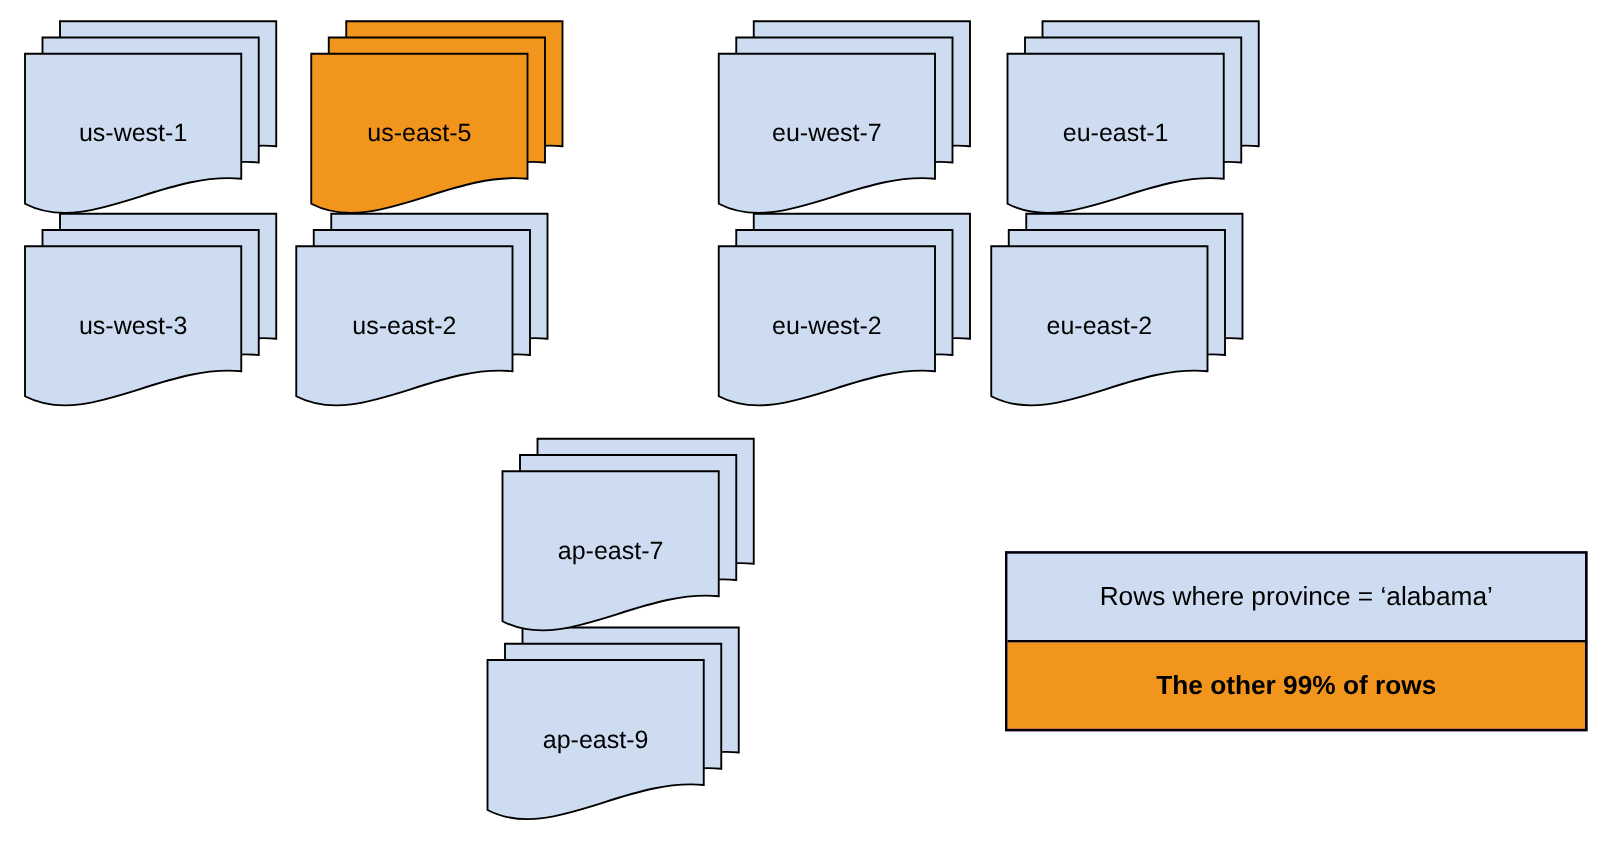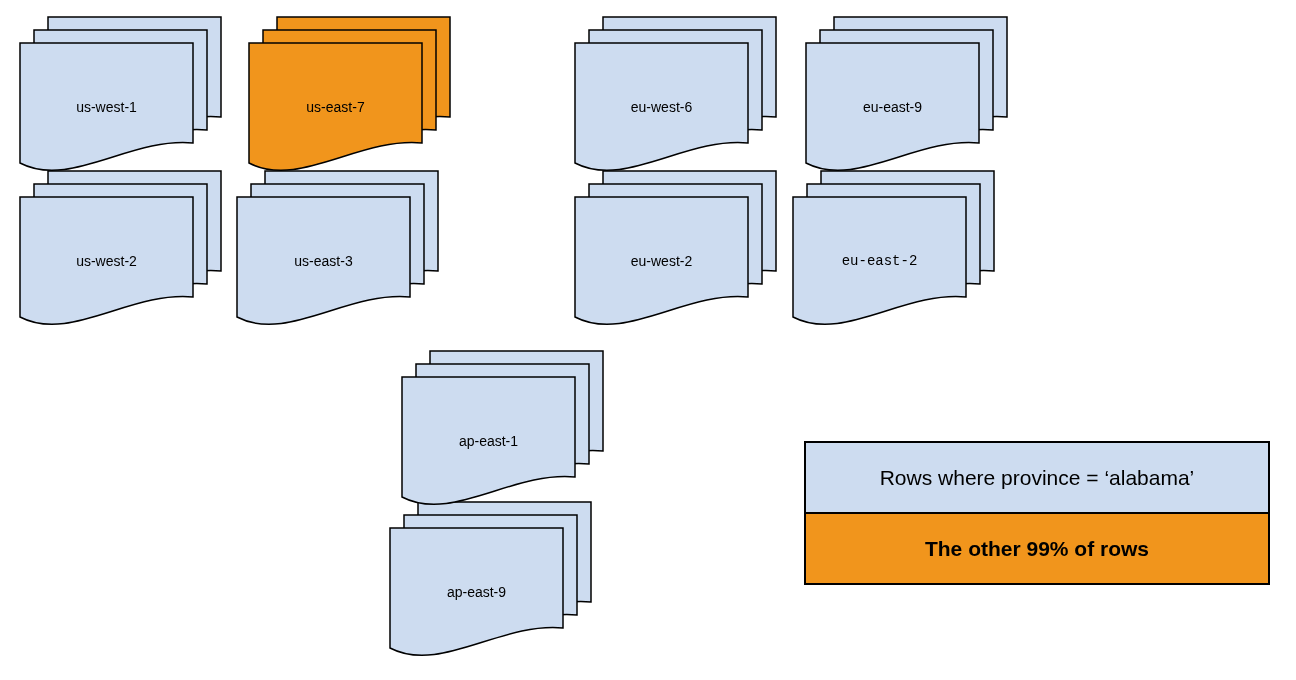--- a/index.html
+++ b/index.html
@@ -34,21 +34,21 @@
   }
   .stack-label {
     position: absolute;
     left: 2px;
     top: 28px;
     width: 173px;
     height: 128px;
     display: flex;
     align-items: center;
     justify-content: center;
-    font-size: 14px;
+    font-size: 20px;
     color: #000000;
     white-space: nowrap;
     pointer-events: none;
   }
   .legend {
     position: absolute;
     border: 2px solid #000000;
     background: #6d28d9;
     z-index: 1200;
   }
@@ -85,84 +85,84 @@
     </svg>
     <div class="stack-label">us-west-1</div>
   </div>
 
   <div class="stack" style="left: 247px; top: 15px; z-index: 957; --fill: #F1951C;">
     <svg class="doc-svg" width="206" height="160" viewBox="-2 -28 206 160">
       <path transform="translate(28,-26)" d="M0,0 L173,0 L173,100 C110,94 50,146 0,120 Z"></path>
       <path transform="translate(14,-13)" d="M0,0 L173,0 L173,100 C110,94 50,146 0,120 Z"></path>
       <path d="M0,0 L173,0 L173,100 C110,94 50,146 0,120 Z"></path>
     </svg>
-    <div class="stack-label">us-east-7</div>
+    <div class="stack-label">us-east-5</div>
   </div>
 
   <div class="stack" style="left: 573px; top: 15px; z-index: 957; --fill: #CDDCF0;">
     <svg class="doc-svg" width="206" height="160" viewBox="-2 -28 206 160">
       <path transform="translate(28,-26)" d="M0,0 L173,0 L173,100 C110,94 50,146 0,120 Z"></path>
       <path transform="translate(14,-13)" d="M0,0 L173,0 L173,100 C110,94 50,146 0,120 Z"></path>
       <path d="M0,0 L173,0 L173,100 C110,94 50,146 0,120 Z"></path>
     </svg>
-    <div class="stack-label">eu-west-6</div>
+    <div class="stack-label">eu-west-7</div>
   </div>
 
   <div class="stack" style="left: 804px; top: 15px; z-index: 957; --fill: #CDDCF0;">
     <svg class="doc-svg" width="206" height="160" viewBox="-2 -28 206 160">
       <path transform="translate(28,-26)" d="M0,0 L173,0 L173,100 C110,94 50,146 0,120 Z"></path>
       <path transform="translate(14,-13)" d="M0,0 L173,0 L173,100 C110,94 50,146 0,120 Z"></path>
       <path d="M0,0 L173,0 L173,100 C110,94 50,146 0,120 Z"></path>
     </svg>
-    <div class="stack-label">eu-east-9</div>
+    <div class="stack-label">eu-east-1</div>
   </div>
 
   <div class="stack" style="left: 18px; top: 169px; z-index: 803; --fill: #CDDCF0;">
     <svg class="doc-svg" width="206" height="160" viewBox="-2 -28 206 160">
       <path transform="translate(28,-26)" d="M0,0 L173,0 L173,100 C110,94 50,146 0,120 Z"></path>
       <path transform="translate(14,-13)" d="M0,0 L173,0 L173,100 C110,94 50,146 0,120 Z"></path>
       <path d="M0,0 L173,0 L173,100 C110,94 50,146 0,120 Z"></path>
     </svg>
-    <div class="stack-label">us-west-2</div>
+    <div class="stack-label">us-west-3</div>
   </div>
 
   <div class="stack" style="left: 235px; top: 169px; z-index: 803; --fill: #CDDCF0;">
     <svg class="doc-svg" width="206" height="160" viewBox="-2 -28 206 160">
       <path transform="translate(28,-26)" d="M0,0 L173,0 L173,100 C110,94 50,146 0,120 Z"></path>
       <path transform="translate(14,-13)" d="M0,0 L173,0 L173,100 C110,94 50,146 0,120 Z"></path>
       <path d="M0,0 L173,0 L173,100 C110,94 50,146 0,120 Z"></path>
     </svg>
-    <div class="stack-label">us-east-3</div>
+    <div class="stack-label">us-east-2</div>
   </div>
 
   <div class="stack" style="left: 573px; top: 169px; z-index: 803; text-align: center; --fill: #CDDCF0;">
     <svg class="doc-svg" width="206" height="160" viewBox="-2 -28 206 160">
       <path transform="translate(28,-26)" d="M0,0 L173,0 L173,100 C110,94 50,146 0,120 Z"></path>
       <path transform="translate(14,-13)" d="M0,0 L173,0 L173,100 C110,94 50,146 0,120 Z"></path>
       <path d="M0,0 L173,0 L173,100 C110,94 50,146 0,120 Z"></path>
     </svg>
     <div class="stack-label">eu-west-2</div>
   </div>
 
-  <div class="stack" style="left: 791px; top: 169px; z-index: 803; font-family: Liberation Mono, monospace; --fill: #CDDCF0;">
+  <div class="stack" style="left: 791px; top: 169px; z-index: 803; --fill: #CDDCF0;">
     <svg class="doc-svg" width="206" height="160" viewBox="-2 -28 206 160">
       <path transform="translate(28,-26)" d="M0,0 L173,0 L173,100 C110,94 50,146 0,120 Z"></path>
       <path transform="translate(14,-13)" d="M0,0 L173,0 L173,100 C110,94 50,146 0,120 Z"></path>
       <path d="M0,0 L173,0 L173,100 C110,94 50,146 0,120 Z"></path>
     </svg>
     <div class="stack-label">eu-east-2</div>
   </div>
 
   <div class="stack" style="left: 400px; top: 349px; z-index: 623; --fill: #CDDCF0;">
     <svg class="doc-svg" width="206" height="160" viewBox="-2 -28 206 160">
       <path transform="translate(28,-26)" d="M0,0 L173,0 L173,100 C110,94 50,146 0,120 Z"></path>
       <path transform="translate(14,-13)" d="M0,0 L173,0 L173,100 C110,94 50,146 0,120 Z"></path>
       <path d="M0,0 L173,0 L173,100 C110,94 50,146 0,120 Z"></path>
     </svg>
-    <div class="stack-label">ap-east-1</div>
+    <div class="stack-label">ap-east-7</div>
   </div>
 
   <div class="stack" style="left: 388px; top: 500px; z-index: 472; --fill: #CDDCF0;">
     <svg class="doc-svg" width="206" height="160" viewBox="-2 -28 206 160">
       <path transform="translate(28,-26)" d="M0,0 L173,0 L173,100 C110,94 50,146 0,120 Z"></path>
       <path transform="translate(14,-13)" d="M0,0 L173,0 L173,100 C110,94 50,146 0,120 Z"></path>
       <path d="M0,0 L173,0 L173,100 C110,94 50,146 0,120 Z"></path>
     </svg>
     <div class="stack-label">ap-east-9</div>
   </div>

